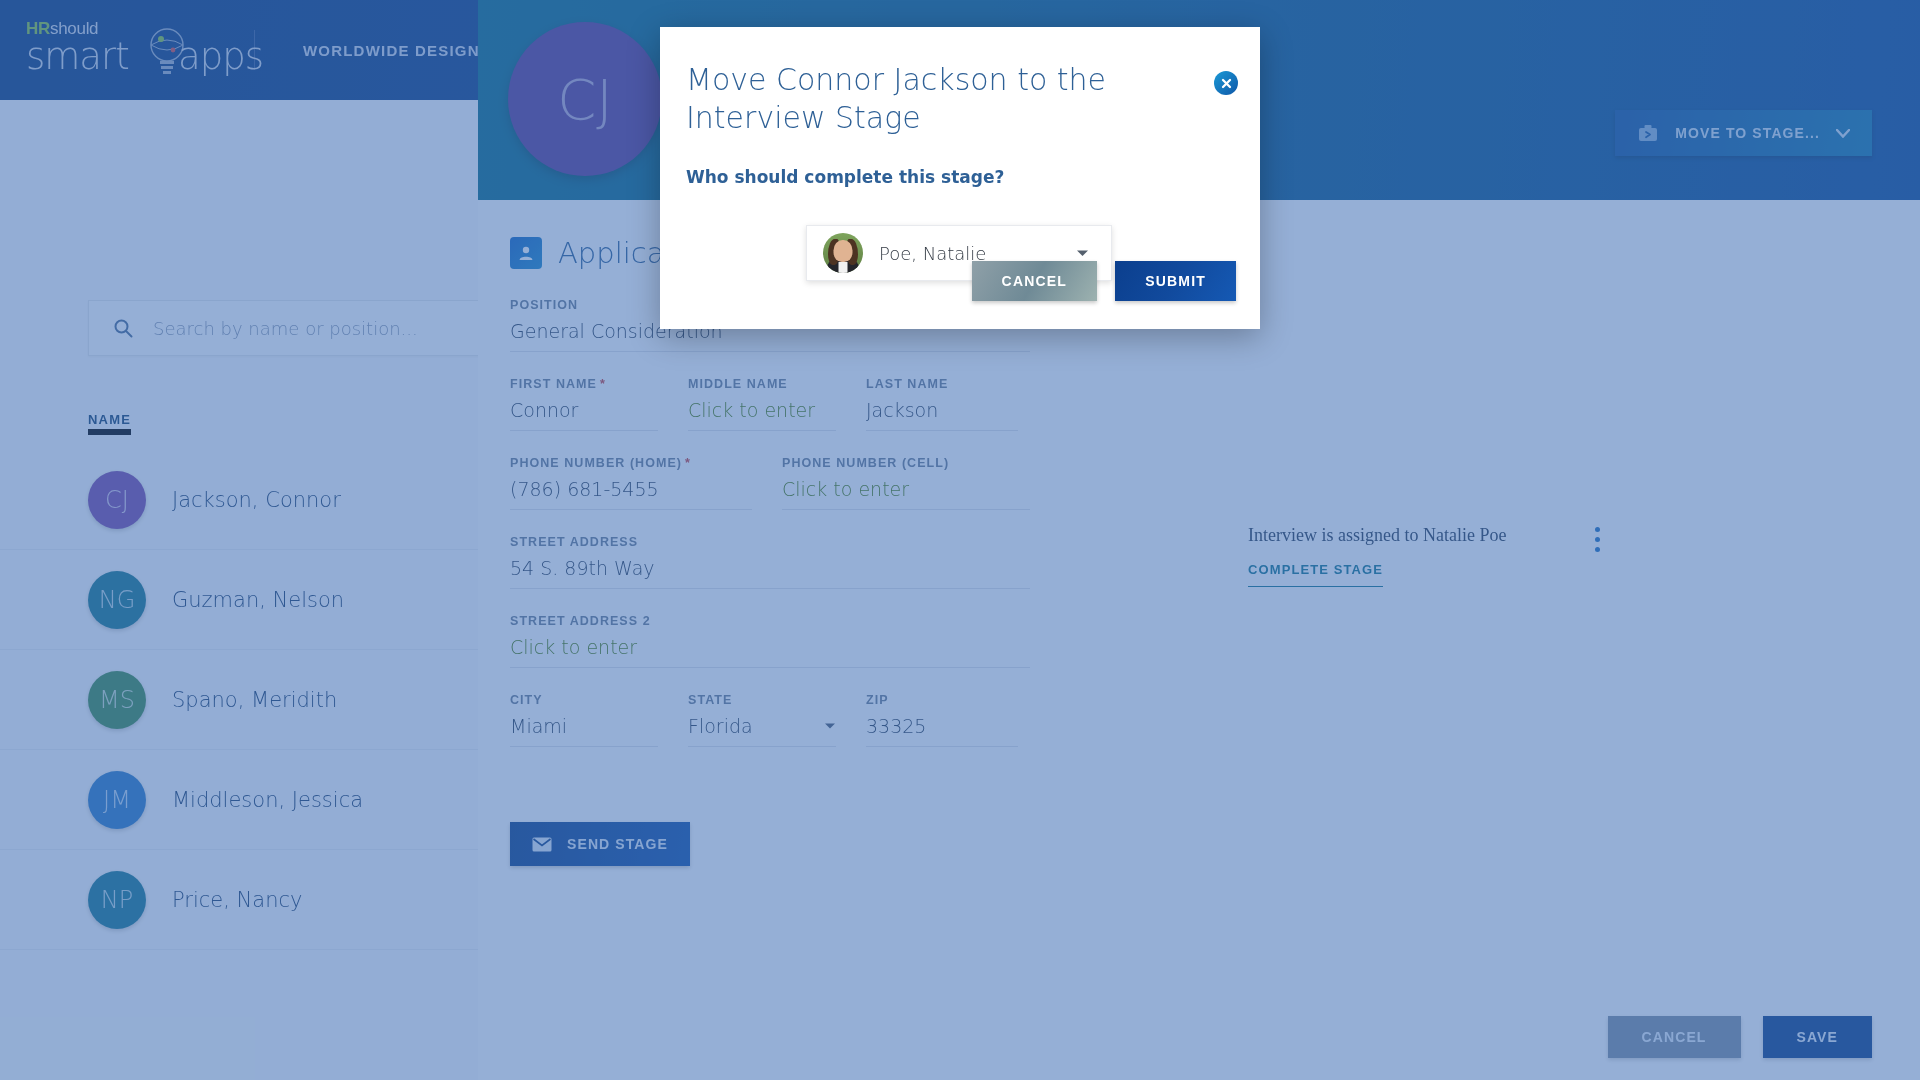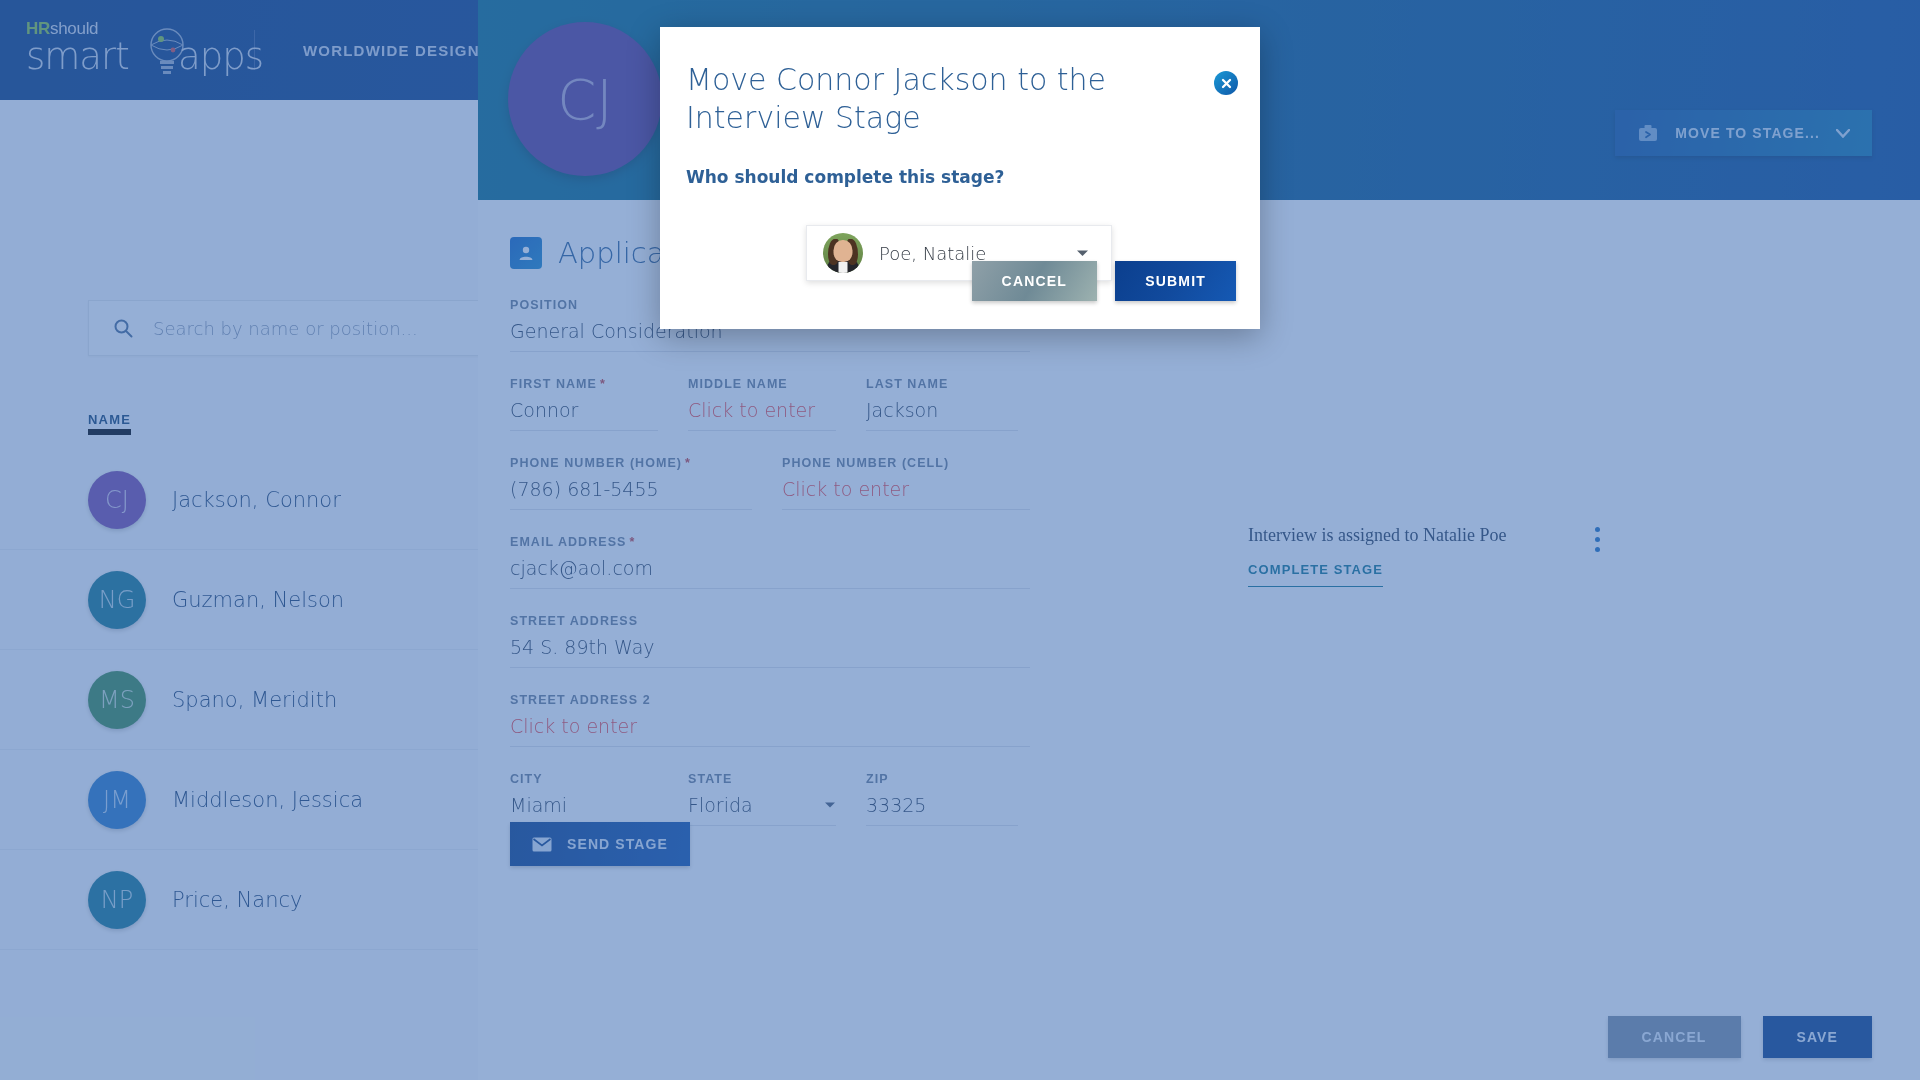--- a/index.html
+++ b/index.html
@@ -145,21 +145,21 @@
   .form { position: absolute; left: 32px; top: 98px; width: 520px; }
   .flabel {
     font-size: 12.5px; letter-spacing: 1.05px; color: #6b7c93; font-weight: bold;
   }
   .req { color: #c94040; margin-left: 3px; }
   .fvalue {
     font-size: 19px; color: #2b3d55; padding: 8px 0 9px 0;
     border-bottom: 1px solid #dfe3e8;
     font-family: "DejaVu Sans", sans-serif; font-weight: 300;
   }
-  .fvalue.ph { color: #ef4444; }
+  .fvalue.ph { color: #4d7c0f; }
   .frow { display: flex; gap: 0; margin-bottom: 25px; }
   .fcell { margin-right: 0; }
   .fsel { display: flex; align-items: center; justify-content: space-between; }
   .send-email-btn {
     position: absolute; left: 32px; top: 622px;
     height: 44px; padding: 0 22px;
     background: linear-gradient(100deg, #0f3f85 0%, #1351a6 100%);
     display: flex; align-items: center; gap: 15px;
     color: #dfe8f3; font-size: 14px; font-weight: bold; letter-spacing: 1.1px;
     box-shadow: 0 2px 4px rgba(0,0,0,0.2);
@@ -384,26 +384,20 @@
             <div class="fcell" style="width:242px;margin-right:30px">
               <div class="flabel"><span>PHONE NUMBER (HOME)</span><span class="req">*</span></div>
               <div class="fvalue">(786) 681-5455</div>
             </div>
             <div class="fcell" style="width:248px">
               <div class="flabel">PHONE NUMBER (CELL)</div>
               <div class="fvalue ph">Click to enter</div>
             </div>
           </div>
 
-          <div class="frow">
-            <div class="fcell" style="width:520px">
-              <div class="flabel"><span>EMAIL ADDRESS</span><span class="req">*</span></div>
-              <div class="fvalue">cjack@aol.com</div>
-            </div>
-          </div>
 
           <div class="frow">
             <div class="fcell" style="width:520px">
               <div class="flabel">STREET ADDRESS</div>
               <div class="fvalue">54 S. 89th Way</div>
             </div>
           </div>
 
           <div class="frow">
             <div class="fcell" style="width:520px">

